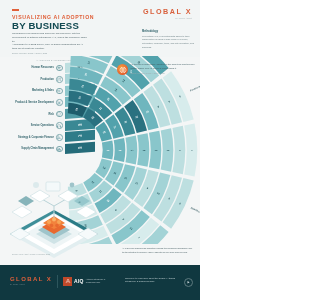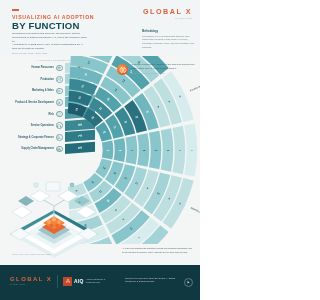--- a/index.html
+++ b/index.html
@@ -122,21 +122,21 @@
   .ft-play svg { width:4.5px; height:4.5px; }
 </style>
 </head>
 <body>
 
 <div id="page">
 
   <div class="header">
     <div class="hdr-rule"></div>
     <div class="kicker">VISUALIZING AI ADOPTION</div>
-    <div class="title">BY FUNCTION</div>
+    <div class="title">BY BUSINESS</div>
     <div class="lede">Companies of all shapes and sizes are proving heavy into the development of artificial intelligence (AI), and is the workforce using it?</div>
     <div class="lede2">Accordingly to a 2022 survey, 56% of global organizations are AI tools for at least one function.</div>
     <div class="src-top">Source: McKinsey Global AI Survey, 2022</div>
 
     <div class="logo-gx">
       <div class="gx-main">GLOBAL X</div>
       <div class="gx-sub">by Mirae Asset</div>
     </div>
 
     <div class="method">

